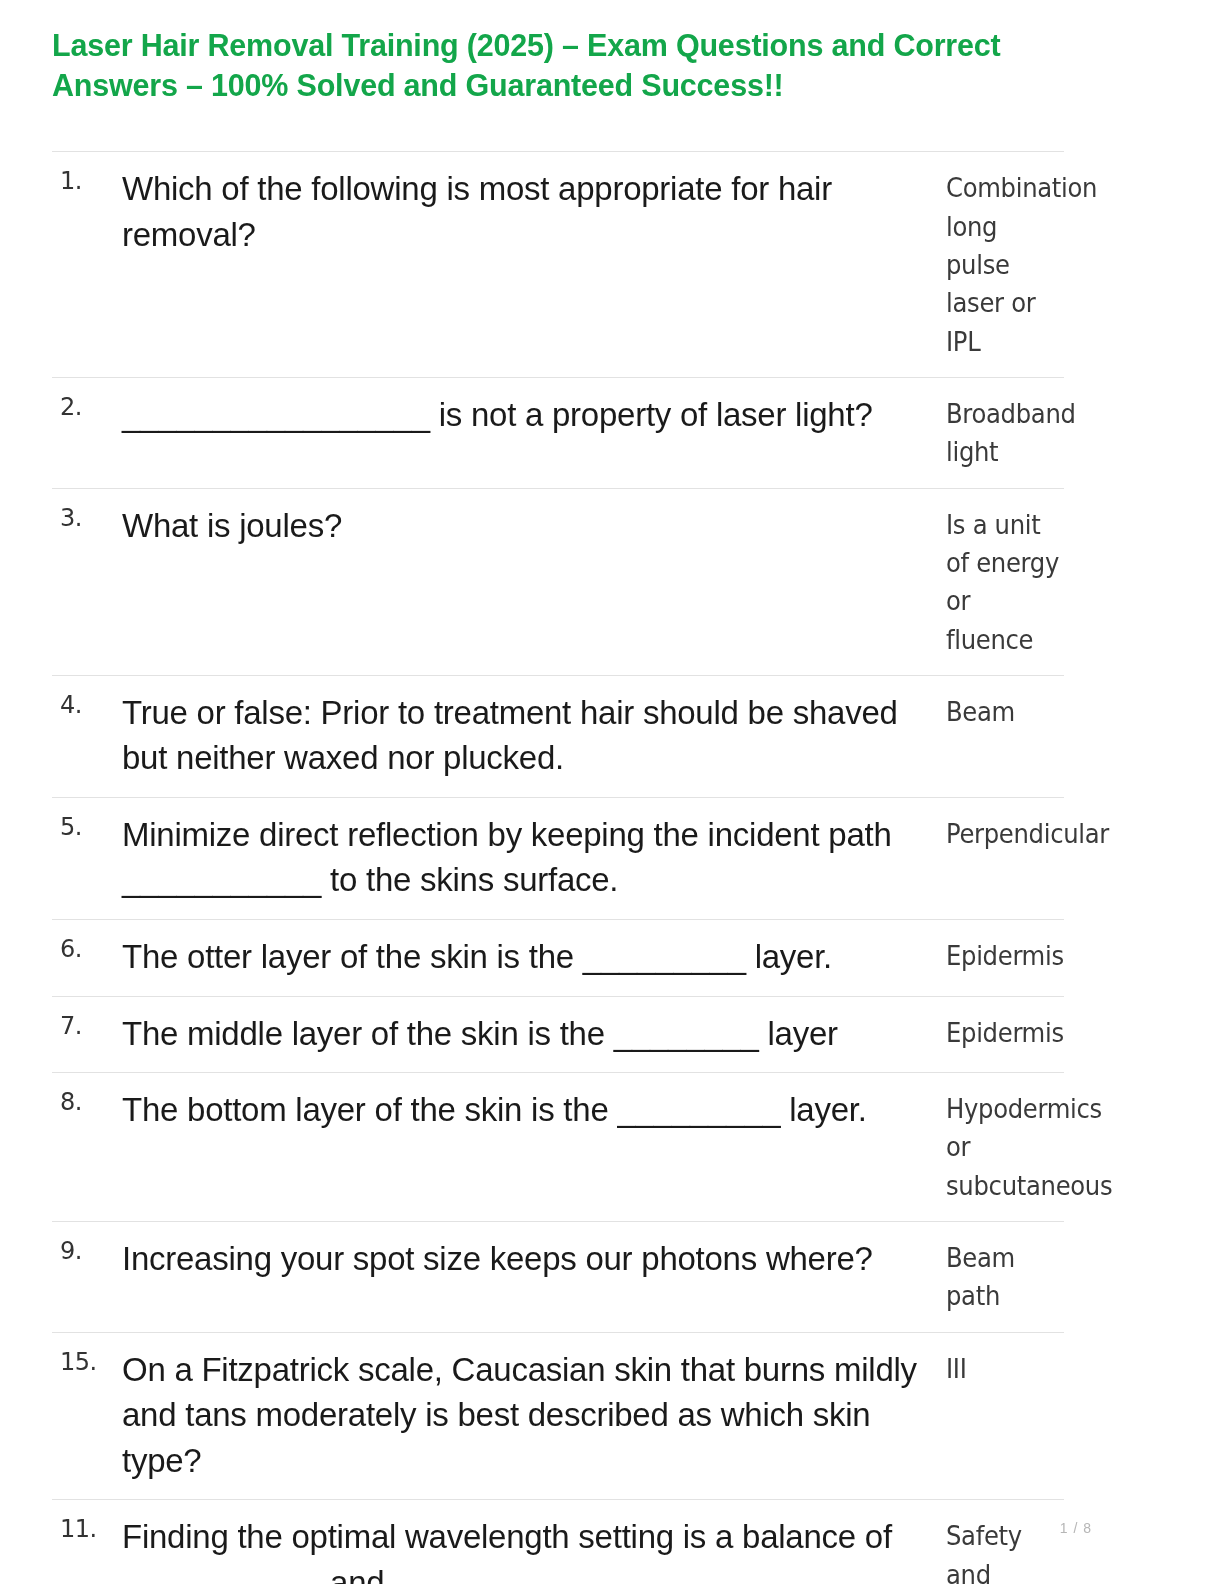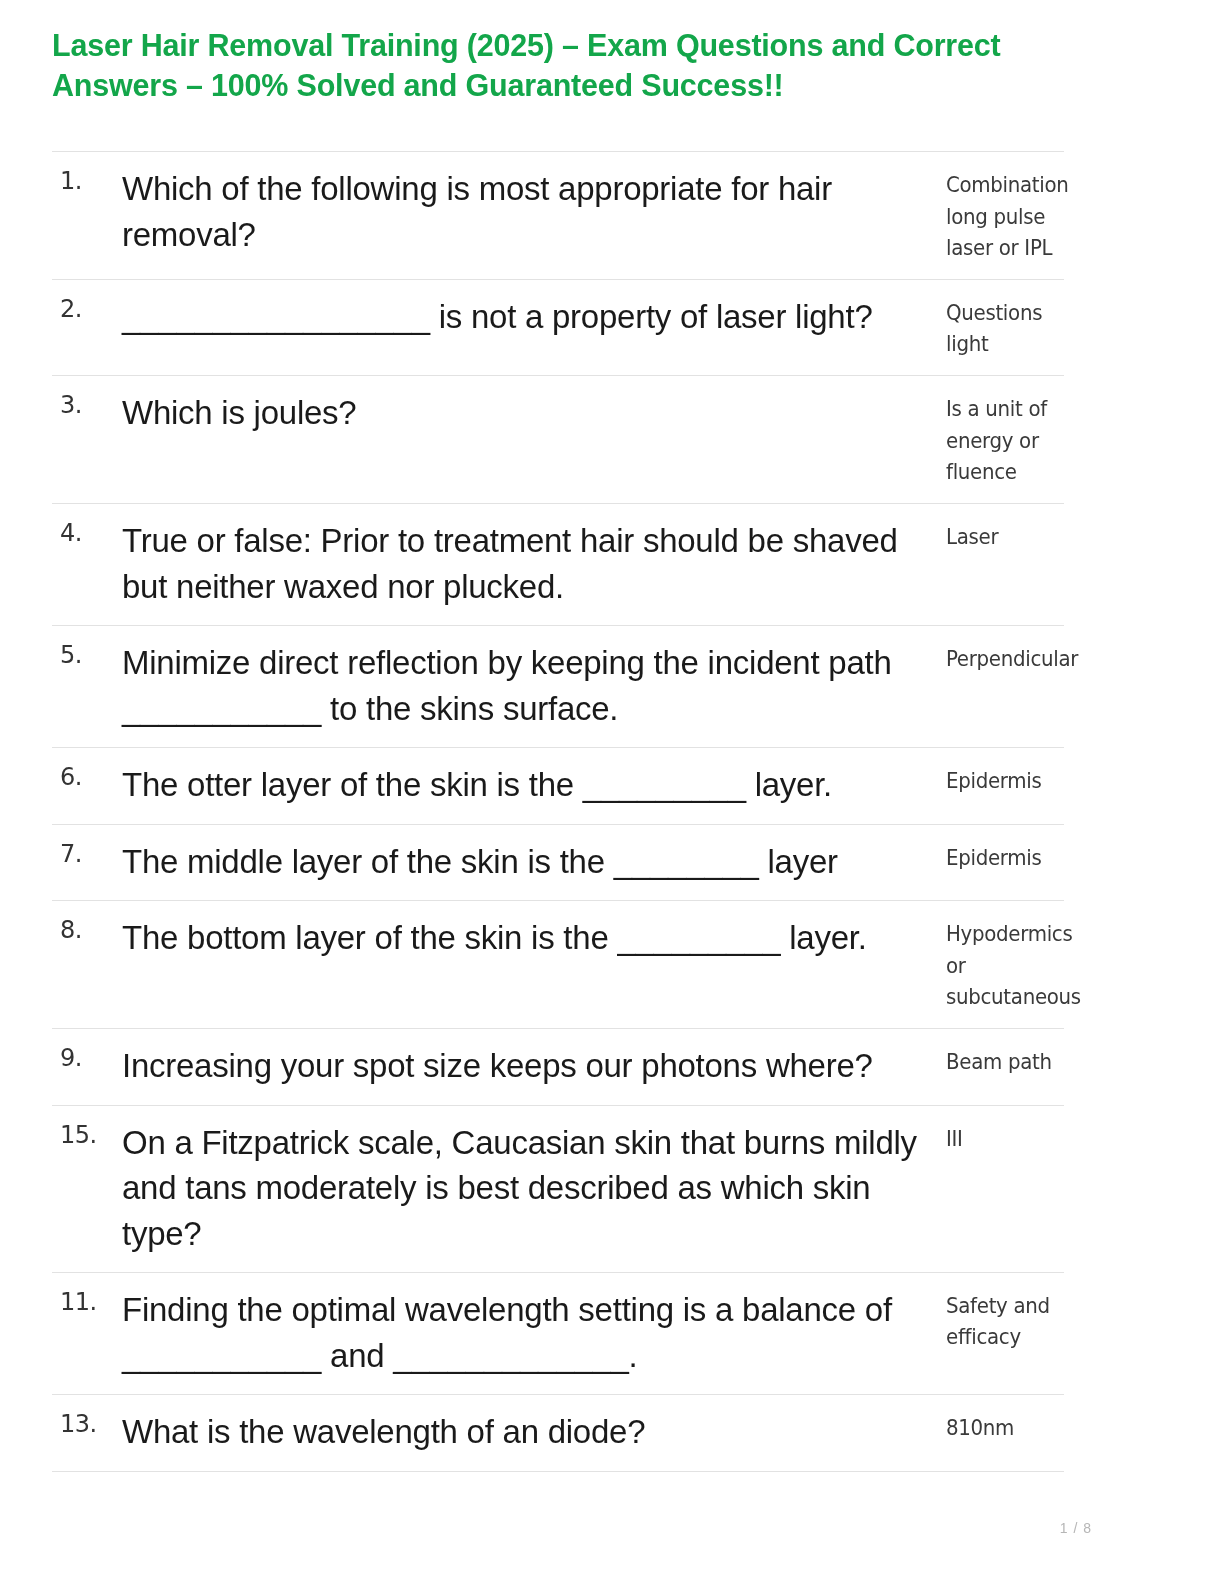--- a/index.html
+++ b/index.html
@@ -59,21 +59,21 @@
   }
   td.q {
     width: 810px;
     font-size: 33px;
     line-height: 1.38;
     color: #1a1a1a;
     padding-right: 14px;
     letter-spacing: -0.25px;
   }
   td.a {
-    font-size: 22px;
+    font-size: 27px;
     line-height: 1.42;
     color: #3a3a3a;
     font-family: "DejaVu Sans Condensed", "DejaVu Sans", sans-serif;
     letter-spacing: -0.3px;
     padding-top: 17px;
     margin-left: 8px;
   }
   .footer {
     position: absolute;
     left: 0;
@@ -100,31 +100,31 @@
   <table class="qa-table">
     <tbody>
       <tr>
         <td class="num">1.</td>
         <td class="q">Which of the following is most appropriate for hair removal?</td>
         <td class="a">Combination long pulse laser or IPL</td>
       </tr>
       <tr>
         <td class="num">2.</td>
         <td class="q">_________________ is not a property of laser light?</td>
-        <td class="a">Questions light</td>
+        <td class="a">Broadband light</td>
       </tr>
       <tr>
         <td class="num">3.</td>
-        <td class="q">Which is joules?</td>
+        <td class="q">What is joules?</td>
         <td class="a">Is a unit of energy or fluence</td>
       </tr>
       <tr>
         <td class="num">4.</td>
         <td class="q">True or false: Prior to treatment hair should be shaved but neither waxed nor plucked.</td>
-        <td class="a">Laser</td>
+        <td class="a">Beam</td>
       </tr>
       <tr>
         <td class="num">5.</td>
         <td class="q">Minimize direct reflection by keeping the incident path ___________ to the skins surface.</td>
         <td class="a">Perpendicular</td>
       </tr>
       <tr>
         <td class="num">6.</td>
         <td class="q">The otter layer of the skin is the _________ layer.</td>
         <td class="a">Epidermis</td>

